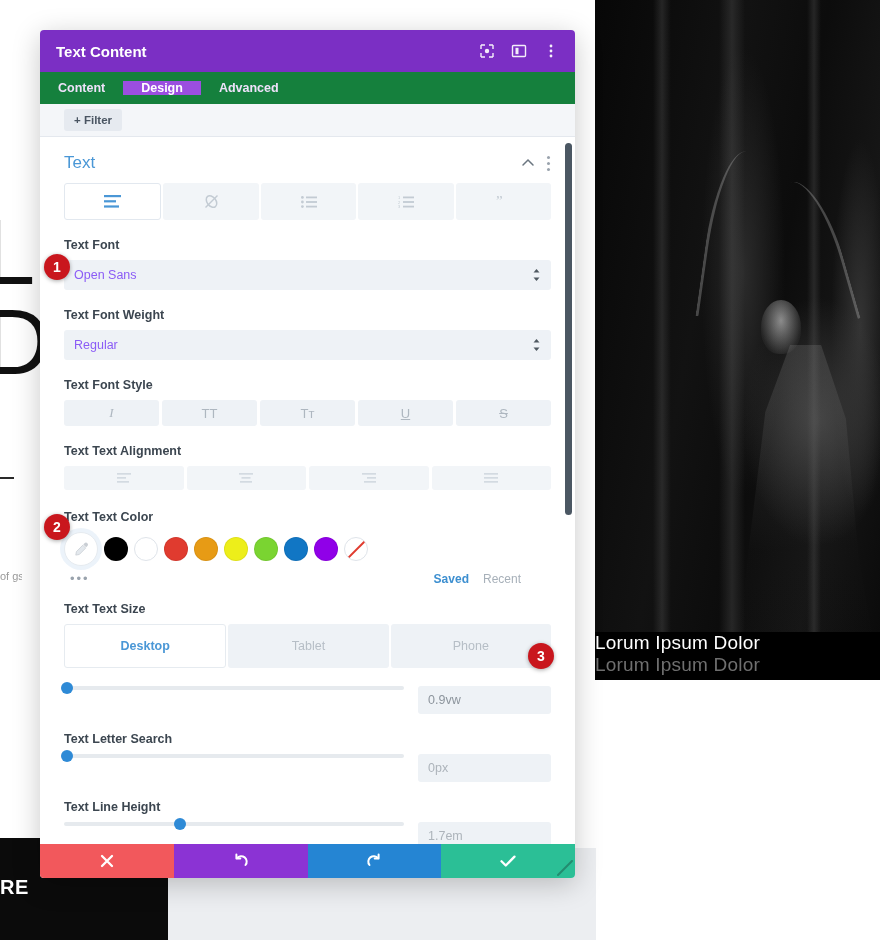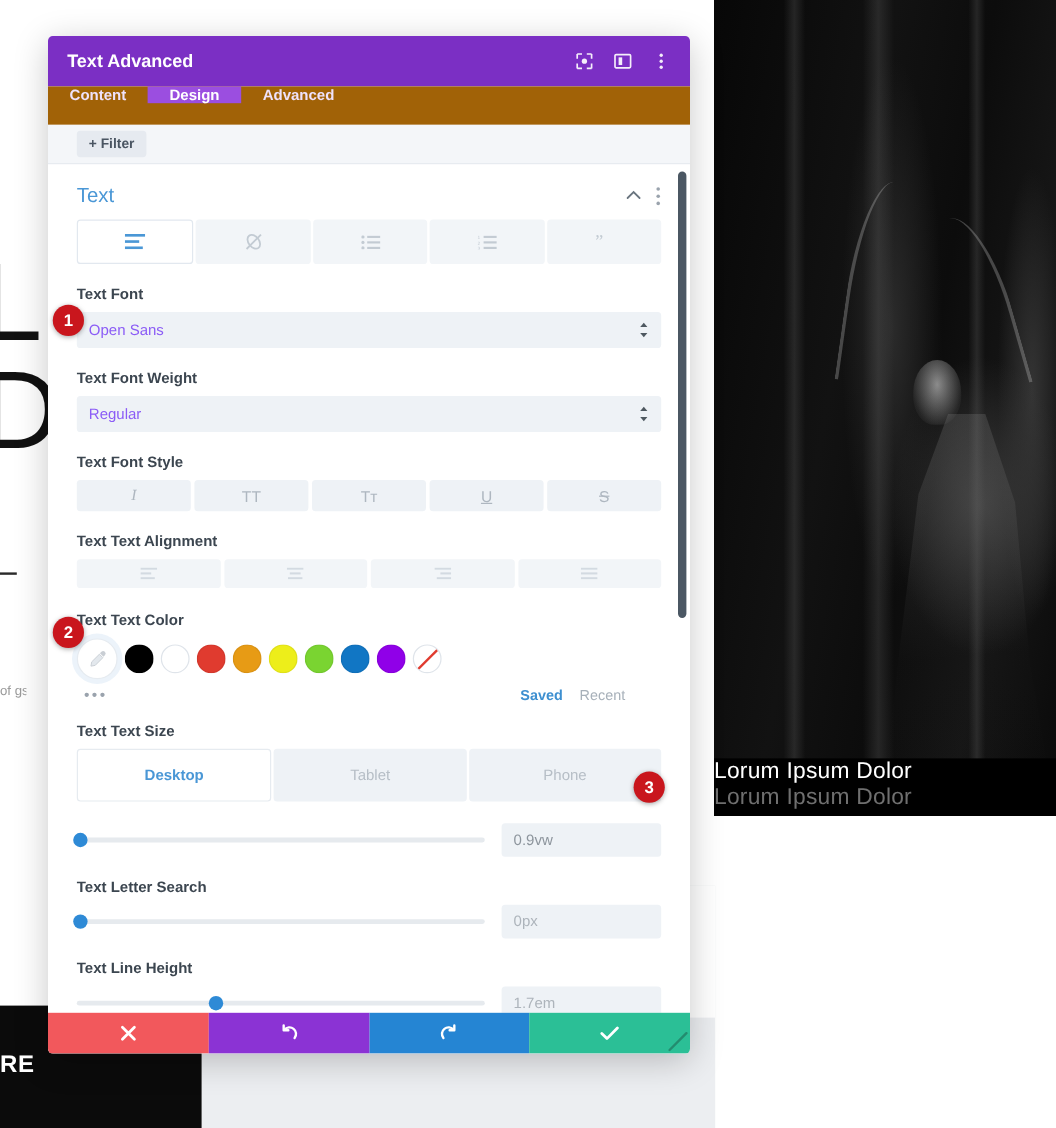--- a/index.html
+++ b/index.html
@@ -89,21 +89,21 @@
   }
   .titlebar {
     height: 42px; background: #7b2fc4; display: flex; align-items: center;
     padding: 0 16px; flex: none;
   }
   .titlebar .title { color: #fff; font-size: 15px; font-weight: 700; flex: 1; }
   .titlebar .ticons { display: flex; align-items: center; gap: 16px; }
   .ticon { width: 16px; height: 16px; opacity: .92; cursor: pointer; display:block; }
 
   .tabs {
-    height: 32px; background: #a16207; display: flex; align-items: flex-start; flex: none;
+    height: 32px; background: #15803d; display: flex; align-items: center; flex: none;
   }
   .tab {
     padding: 0 18px; display: flex; align-items: center; justify-content: center;
     color: #efe2fb; font-size: 12.5px; font-weight: 700; cursor: pointer;
   }
   .tab.active { background: #9b4ee0; color: #ffffff; }
 
   .searchbar {
     height: 33px; background: #f4f6f9; border-bottom: 1px solid #e4e8ee;
     display: flex; align-items: center; padding: 0 8px 0 24px; flex: none;
@@ -194,21 +194,21 @@
   .colormeta .recent { color: #a7b0b9; font-size: 12px; cursor: pointer; margin-right: 30px; }
 
   .devtabs { display: flex; gap: 2px; margin-bottom: 18px; }
   .devtabs .dt {
     flex: 1; height: 44px; background: #eef2f6; border-radius: 3px;
     display: flex; align-items: center; justify-content: center;
     font-size: 12.5px; color: #b6bec6; cursor: pointer;
   }
   .devtabs .dt.active { background: #fff; border: 1px solid #e6ebf0; color: #4a97d6; font-weight: 700; }
 
-  .sliderrow { display: flex; align-items: center; gap: 14px; margin-bottom: 18px; }
+  .sliderrow { display: flex; align-items: flex-start; gap: 14px; margin-bottom: 18px; }
   .track {
     position: relative; flex: 1; height: 4px; background: #e6eaee; border-radius: 2px; cursor: pointer;
   }
   .knob {
     position: absolute; top: -4px; width: 12px; height: 12px; border-radius: 50%;
     background: #2e8ad6; cursor: pointer;
   }
   .valbox {
     width: 133px; height: 28px; background: #eef2f6; border-radius: 3px;
     display: flex; align-items: center; padding: 0 10px;
@@ -268,21 +268,21 @@
   <div class="bg-grey-panel"></div>
   <div class="bg-white-strip"></div>
 
   <div class="bg-bottom-black">
     <span class="re">RE</span>
   </div>
 
   <div class="modal">
 
     <div class="titlebar">
-      <div class="title">Text Advanced</div>
+      <div class="title">Text Content</div>
       <div class="ticons">
         <svg class="ticon" viewBox="0 0 16 16">
           <path d="M2 2h4M2 2v4M14 2h-4M14 2v4M2 14h4M2 14v-4M14 14h-4M14 14v-4" stroke="#fff" stroke-width="1.4" fill="none"></path>
           <circle cx="8" cy="8" r="2.2" fill="#fff"></circle>
         </svg>
         <svg class="ticon" viewBox="0 0 16 16">
           <rect x="1.5" y="2.5" width="13" height="11" rx="1" stroke="#fff" stroke-width="1.4" fill="none"></rect>
           <rect x="4.5" y="4.8" width="3" height="6.4" fill="#fff"></rect>
         </svg>
         <svg class="ticon" viewBox="0 0 16 16">

